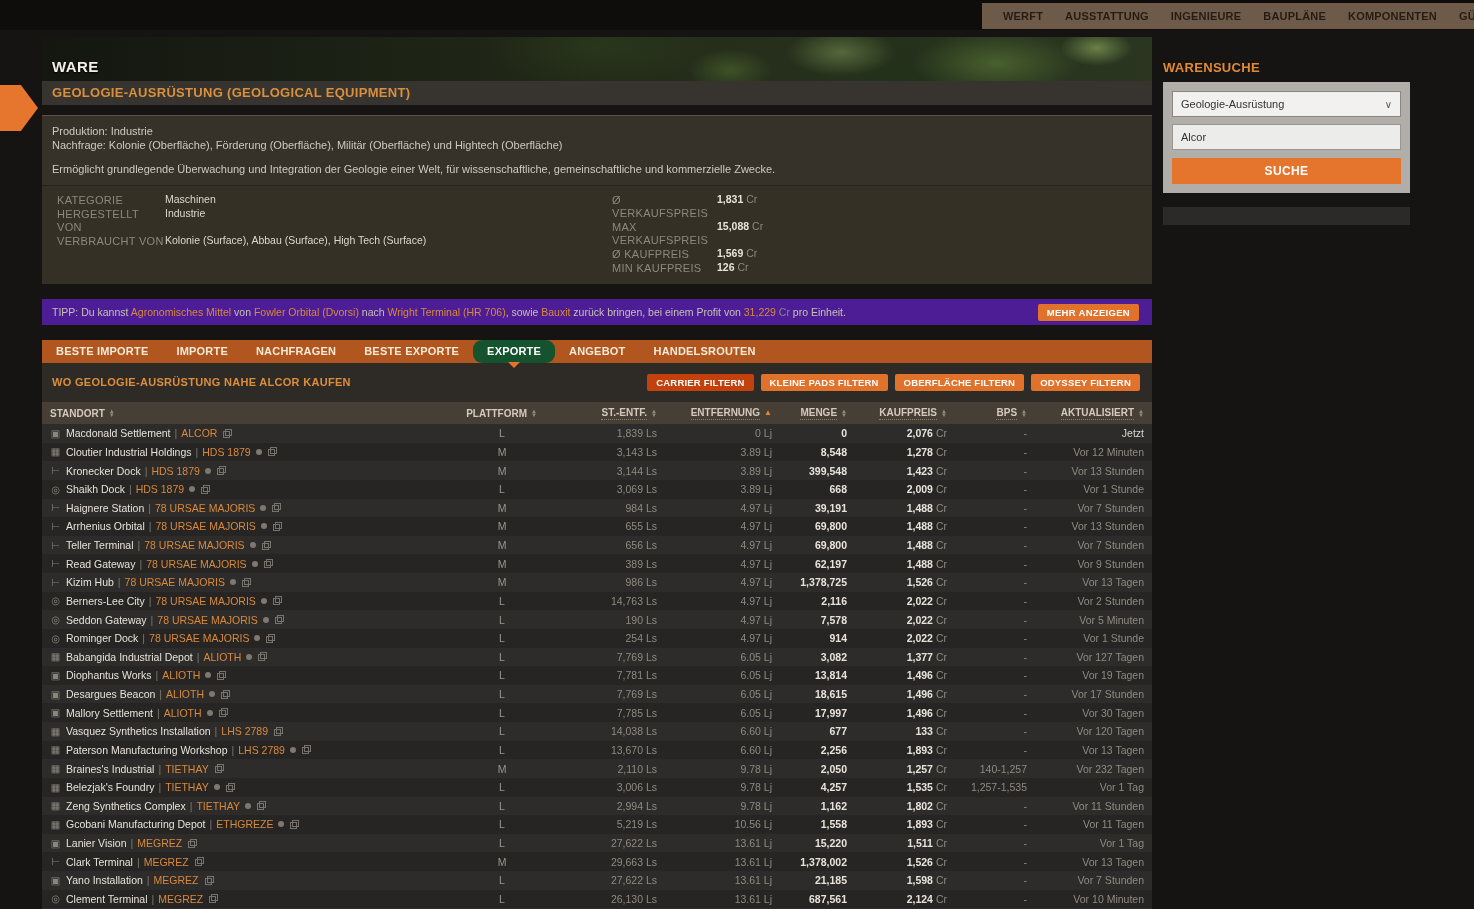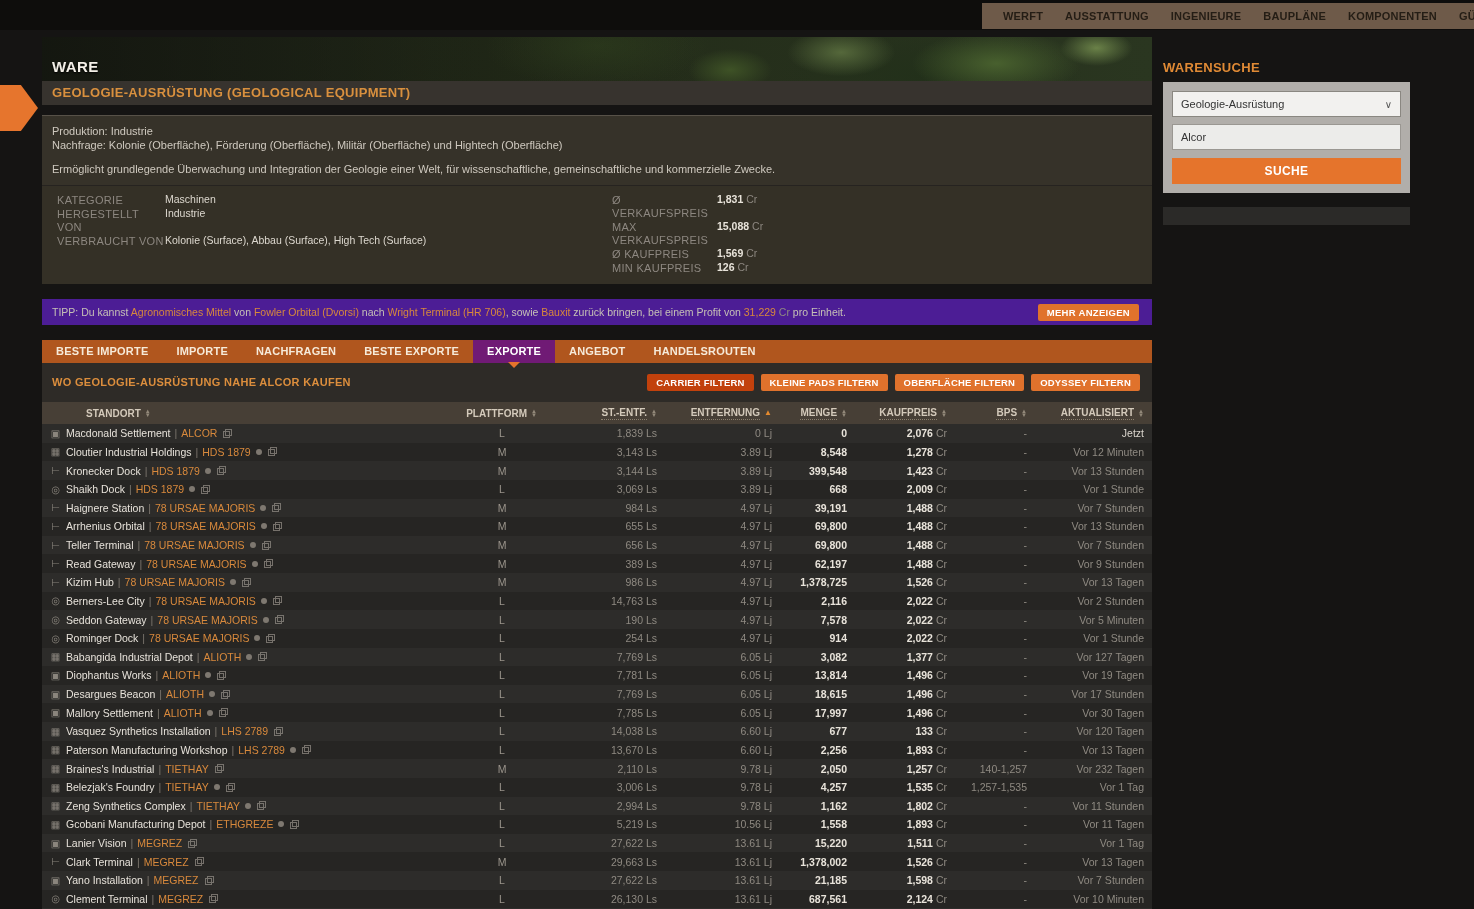--- a/index.html
+++ b/index.html
@@ -46,38 +46,38 @@
   .stats-right .stat-value { font-weight:bold; color:#e8e3da; }
   .stat-unit { font-weight:normal; color:#8d8780; }
 
   .tip-bar { position:relative; margin-top:15px; background:#4c1d95; height:26px; line-height:26px; padding-left:10px; font-size:10.5px; color:#c6c0b6; white-space:nowrap; }
   .tip-link { color:#d8893c; cursor:pointer; }
   .tip-muted { color:#8f8a82; }
   .more-btn { position:absolute; right:13px; top:5px; background:#e0722c; border:none; color:#fff; font-family:inherit; font-size:9.5px; font-weight:bold; padding:3px 9px; border-radius:2px; letter-spacing:.3px; cursor:pointer; }
 
   .tabs { margin-top:15px; height:23px; background:#b0561e; display:flex; }
   .tab { position:relative; padding:0 14px; line-height:23px; font-size:11px; font-weight:bold; color:#f6ead9; letter-spacing:.2px; cursor:pointer; }
-  .tab.active { background:#701a75; color:#fff; }
+  .tab.active { background:#14532d; color:#fff;border-radius:9px; }
   .tab.active::after { content:""; position:absolute; left:50%; bottom:-5px; margin-left:-6px; border-left:6px solid transparent; border-right:6px solid transparent; border-top:6px solid #e5732c; z-index:3; }
 
   .section { position:relative; background:#2e2b27; height:564px; }
   .section-head { position:relative; height:39px; }
   .section-title { position:absolute; left:10px; top:13px; font-size:11px; font-weight:bold; color:#dc8e3d; letter-spacing:.3px; }
   .filters { position:absolute; right:12px; top:11px; display:flex; gap:7px; }
   .filter-btn { font-size:9.5px; font-weight:bold; color:#fff; padding:3px 9px; border-radius:2px; letter-spacing:.2px; cursor:pointer; }
   .filter-blue { background:#c2410c; }
   .filter-orange { background:#e0722c; }
 
   .thead { display:flex; height:22px; background:#473f36; align-items:center; font-size:10px; font-weight:bold; color:#d4cabb; }
   .th { display:flex; align-items:center; }
   .th .lbl.dotted { border-bottom:1px dotted #8a7f6e; padding-bottom:1px; }
   .sorts { display:inline-flex; flex-direction:column; margin-left:4px; font-size:6px; line-height:4.5px; color:#93897a; }
   .sort-active { margin-left:4px; font-size:8px; color:#e58a2e; line-height:8px; }
 
-  .c0 { flex:1; justify-content:flex-start; padding-left:8px;margin-left:36px; }
+  .c0 { flex:1; justify-content:flex-start; padding-left:8px; }
   .c1 { width:70px;  justify-content:flex-end; }
   .c2 { width:120px; justify-content:flex-end; }
   .c3 { width:115px; justify-content:flex-end; }
   .c4 { width:75px;  justify-content:flex-end; }
   .c5 { width:100px; justify-content:flex-end; }
   .c6 { width:80px;  justify-content:flex-end; }
   .c7 { width:125px; justify-content:flex-end; padding-right:8px; }
 
   .row { display:flex; height:18.63px; align-items:center; font-size:10.5px; cursor:pointer; }
   .row:nth-child(odd)  { background:#2d2c2a; }

